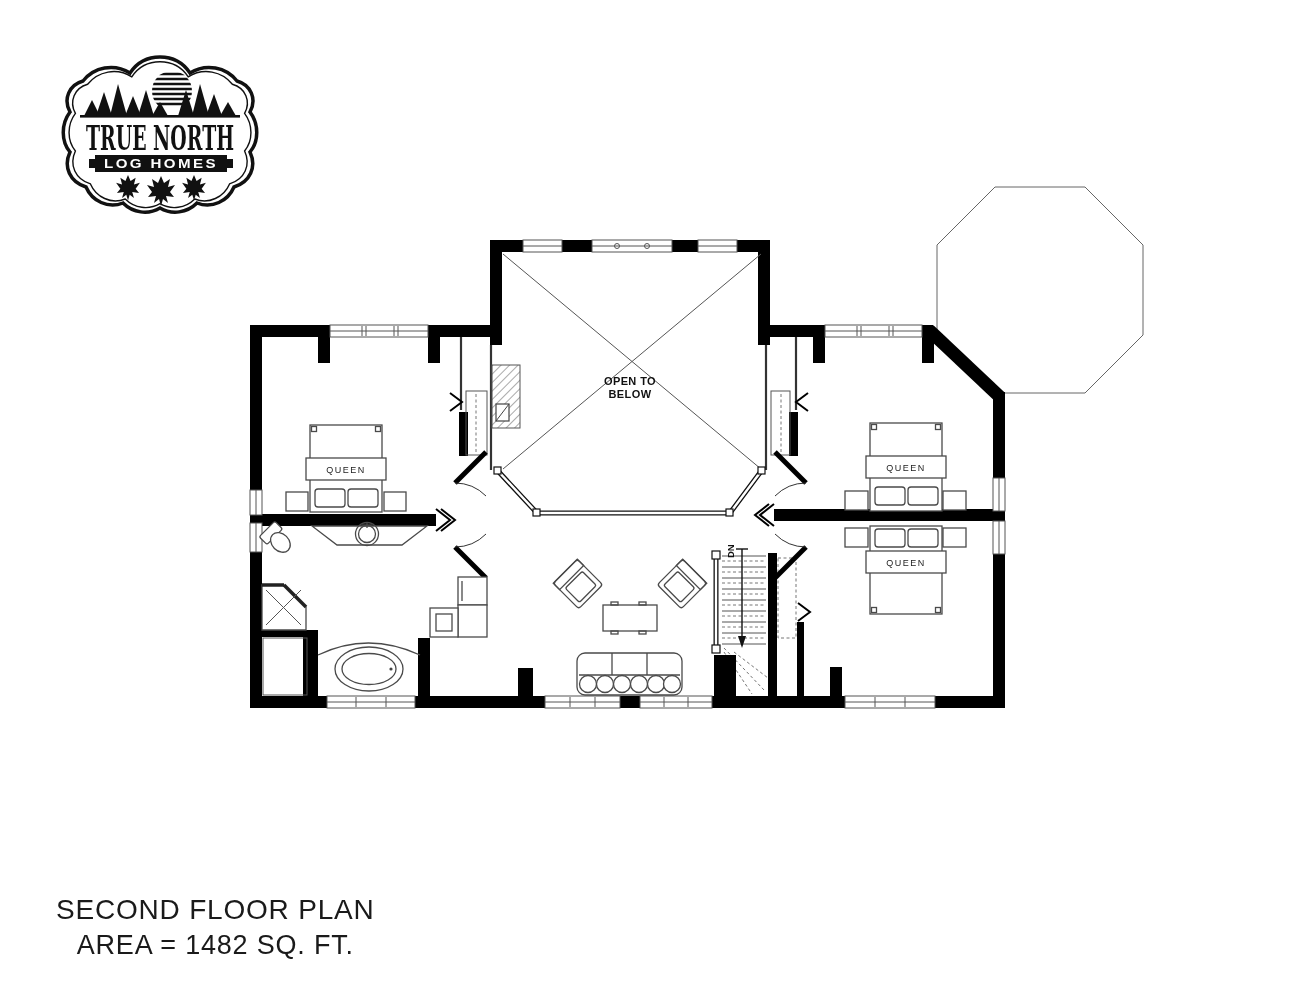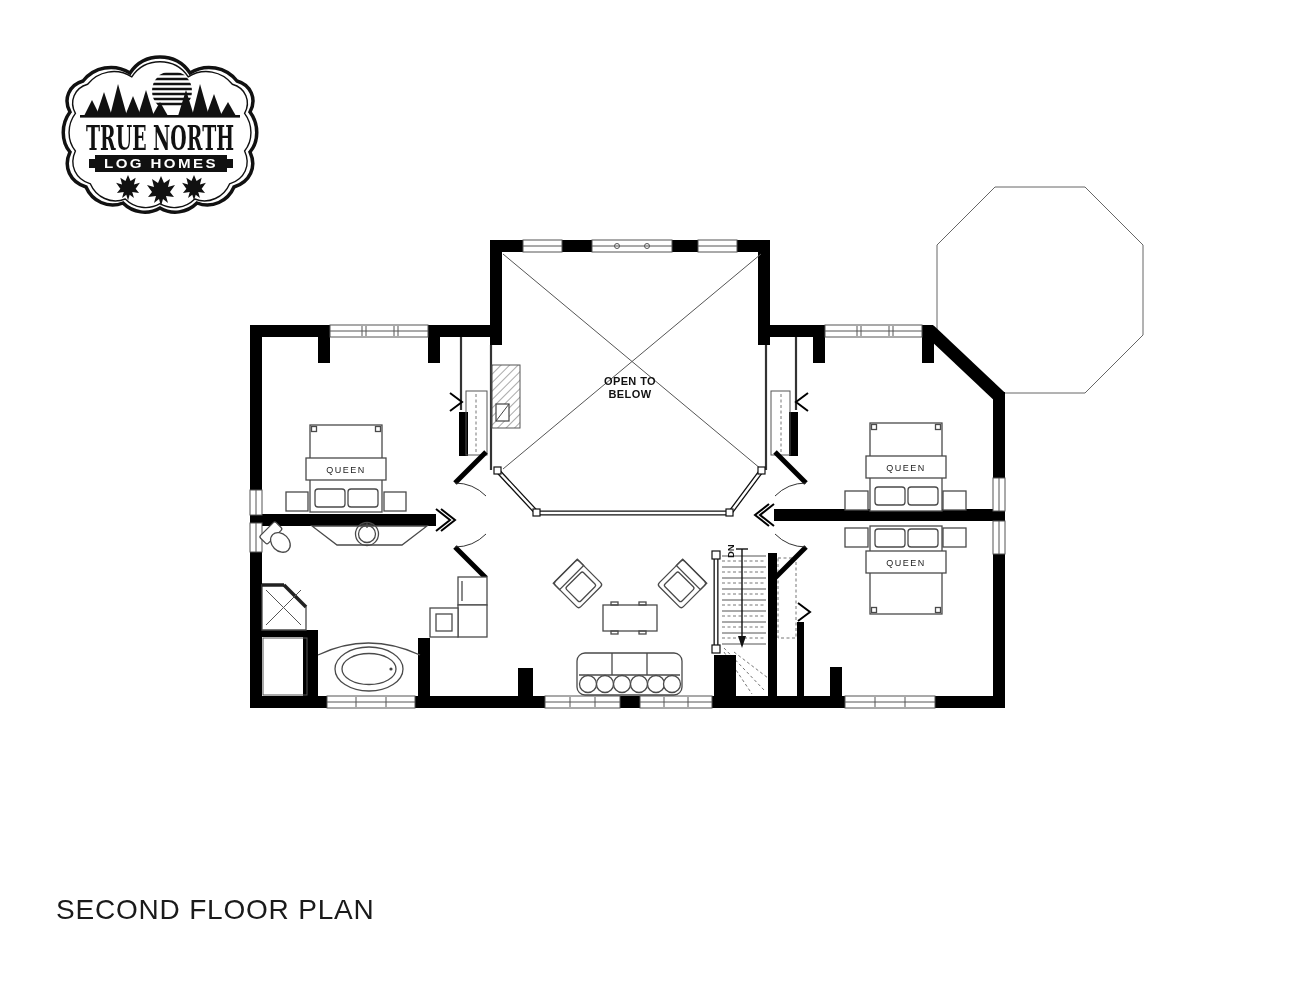--- a/index.html
+++ b/index.html
@@ -426,14 +426,15 @@
       <circle class="f" cx="622" cy="684" r="8.5"></circle>
       <circle class="f" cx="639" cy="684" r="8.5"></circle>
       <circle class="f" cx="656" cy="684" r="8.5"></circle>
       <circle class="f" cx="672" cy="684" r="8.5"></circle>
     </g>
   </g>
 </svg>
 
 <div class="title-block">
   <div class="title-line1">SECOND FLOOR PLAN</div>
+  <div class="title-line2">AREA = 1482 SQ. FT.</div>
 </div>
 </div>
 
 </body></html>

